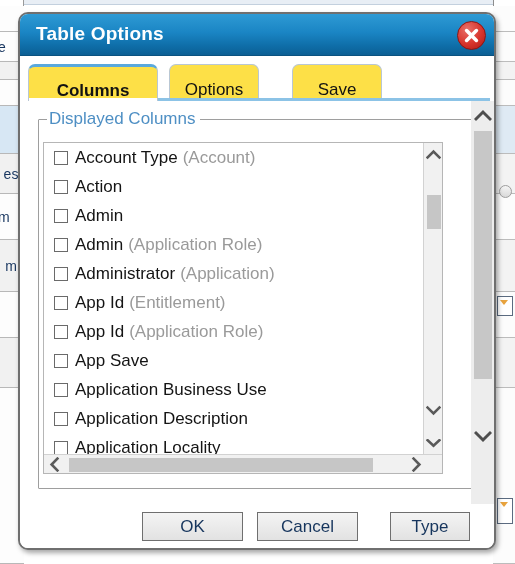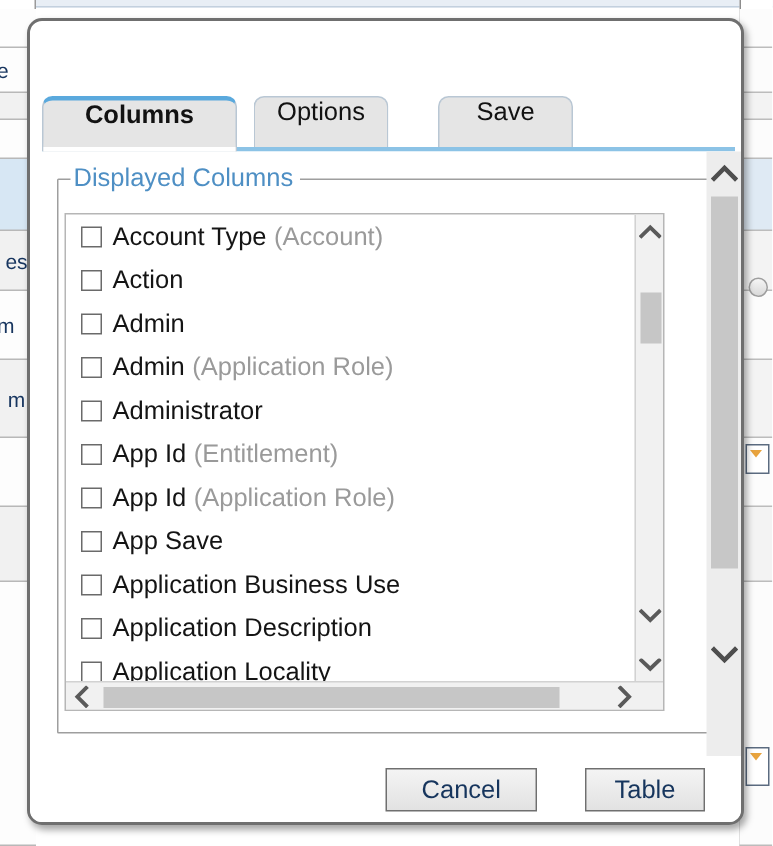--- a/index.html
+++ b/index.html
@@ -169,24 +169,24 @@
     height: 44px;
     background: #ffffff;
   }
   .tab {
     position: absolute;
     top: 8px;
     height: 36px;
     border: 1px solid #b9c7d4;
     border-bottom: none;
     border-radius: 7px 7px 0 0;
-    background: #e5e5e5;
+    background: #fde047;
     box-sizing: border-box;
     display: flex;
-    align-items: flex-start;
+    align-items: flex-end;
     justify-content: center;
     font-size: 17px;
     color: #121212;
     cursor: pointer;
   }
   .tab.active {
     font-weight: bold;
     border-top: 3px solid #5aa9dd;
     z-index: 4;
     height: 37px;
@@ -406,20 +406,28 @@
       <div class="bg-rrow alt" style="top:338px; height:50px;"></div>
       <div class="bg-rrow" style="top:388px; height:176px;"></div>
       <div class="bg-chip" style="top:185px;"></div>
       <div class="bg-minibox" style="top:296px;"></div>
       <div class="bg-minibox" style="top:498px; height:26px;"></div>
     </div>
   </div>
 
   <div class="dialog">
 
+    <div class="titlebar">
+      <div class="title-text">Table Options</div>
+      <div class="close-btn">
+        <svg width="19" height="19" viewBox="0 0 19 19" aria-hidden="true">
+          <path d="M4.6 4.6 L14.4 14.4 M14.4 4.6 L4.6 14.4" stroke="#ffffff" stroke-width="3.6" stroke-linecap="round"></path>
+        </svg>
+      </div>
+    </div>
 
     <div class="tabstrip">
       <div class="tab active" style="left:8px; width:130px;">
         <span>Columns</span>
       </div>
       <div class="tab" style="left:149px; width:90px;">
         <span>Options</span>
       </div>
       <div class="tab" style="left:272px; width:90px;">
         <span>Save</span>
@@ -452,20 +460,21 @@
               <span class="lbl-sub"></span>
             </div>
             <div class="list-item">
               <span class="cb"></span>
               <span class="lbl-main">Admin</span>
               <span class="lbl-sub">(Application Role)</span>
             </div>
             <div class="list-item">
               <span class="cb"></span>
               <span class="lbl-main">Administrator</span>
+              <span class="lbl-sub">(Application)</span>
             </div>
             <div class="list-item">
               <span class="cb"></span>
               <span class="lbl-main">App Id</span>
               <span class="lbl-sub">(Entitlement)</span>
             </div>
             <div class="list-item">
               <span class="cb"></span>
               <span class="lbl-main">App Id</span>
               <span class="lbl-sub">(Application Role)</span>
@@ -537,22 +546,25 @@
       </div>
       <div class="outer-thumb"></div>
       <div class="sb-arrow" style="left:2px; top:325px; width:20px; height:20px;">
         <svg width="18" height="13" viewBox="0 0 18 13">
             <path d="M2 3 L9 10 L16 3" fill="none" stroke="#4e4e4e" stroke-width="3" stroke-linecap="square"></path>
           </svg>
       </div>
     </div>
 
     <div class="footer">
+      <div class="btn" style="left:122px; width:101px;">
+        <span>OK</span>
+      </div>
       <div class="btn" style="left:237px; width:101px;">
         <span>Cancel</span>
       </div>
       <div class="btn" style="left:370px; width:80px;">
-        <span>Table</span>
+        <span>Type</span>
       </div>
     </div>
 
   </div>
 </div>
 
 </body></html>

